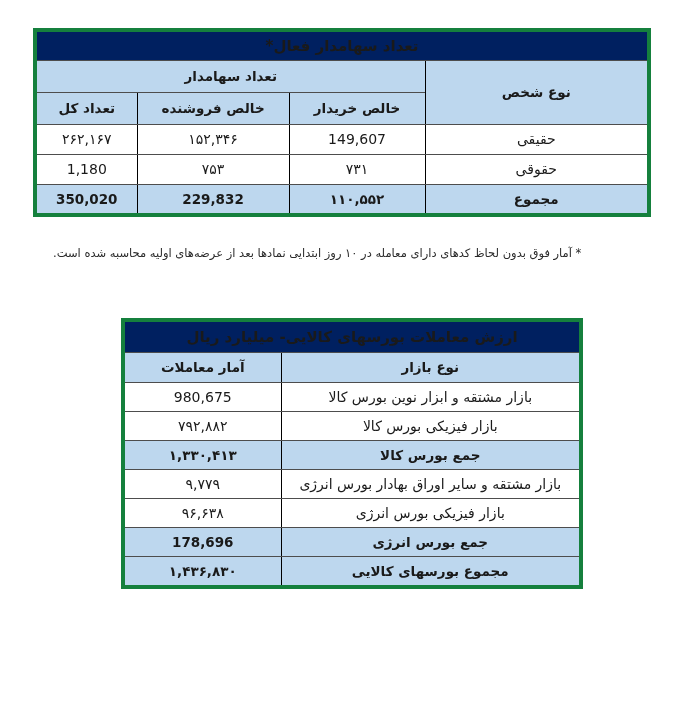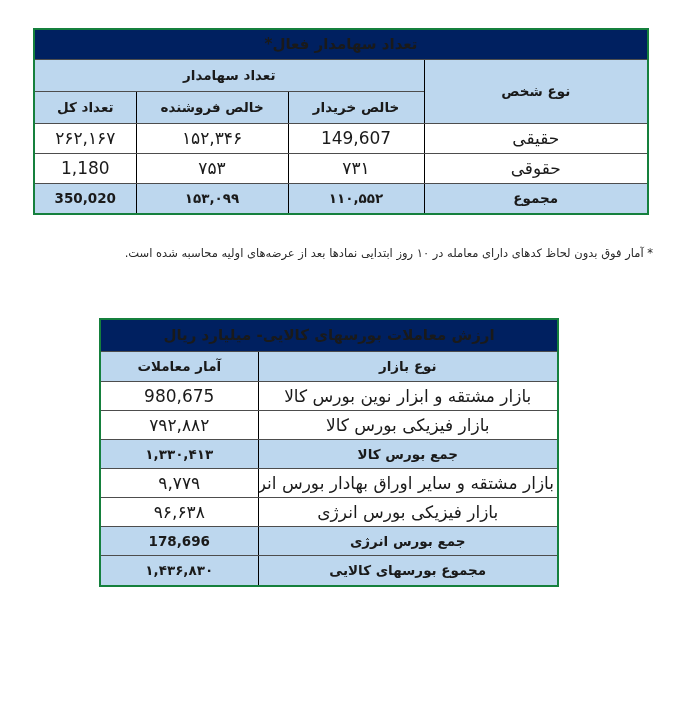--- a/index.html
+++ b/index.html
@@ -13,37 +13,37 @@
     height: 722px;
     background: #ffffff;
     font-family: "DejaVu Sans", sans-serif;
     direction: rtl;
   }
   table.tbl {
     position: absolute;
     border-collapse: collapse;
     direction: rtl;
     table-layout: fixed;
-    border: 2px solid #15803d;
+    border: 4px solid #15803d;
     background: #a16207;
   }
   table.tbl td {
     border-left: 1px solid #000000;
     border-right: 1px solid #000000;
     border-top: 1px solid #4d4d4d;
     border-bottom: 1px solid #4d4d4d;
     text-align: center;
     vertical-align: middle;
     color: #1a1a1a;
     padding: 0 4px;
     overflow: hidden;
     white-space: nowrap;
   }
   #table1 { left: 33px; top: 28px; width: 614px; }
-  #table2 { left: 99px; top: 318px; width: 458px; padding-left: 18px; }
+  #table2 { left: 121px; top: 318px; width: 458px; padding-left: 18px; }
 
   td.title-cell {
     background: #002060;
     color: #ffffff;
     font-weight: bold;
     font-size: 15px;
     border: 1px solid #000000;
   }
   td.band {
     background: #bdd7ee;
@@ -53,30 +53,30 @@
     margin-left: 48px;
   }
   td.hl {
     background: #bdd7ee;
     font-weight: bold;
     font-size: 13.5px;
     color: #111111;
   }
   td.data {
     background: #ffffff;
-    font-size: 17px;
+    font-size: 14px;
     color: #222222;
   }
   #footnote {
     position: absolute;
     top: 246px;
     right: 35px;
     width: 600px;
     direction: rtl;
-    text-align: right;
+    text-align: left;
     font-size: 11.5px;
     color: #2b2b2b;
   }
 </style>
 </head>
 <body>
 
 <div id="page">
 
   <table id="table1" class="tbl">
@@ -107,21 +107,21 @@
     </tr>
     <tr style="height:30px">
       <td class="data">حقوقی</td>
       <td class="data">۷۳۱</td>
       <td class="data">۷۵۳</td>
       <td class="data">1,180</td>
     </tr>
     <tr style="height:31px">
       <td class="hl">مجموع</td>
       <td class="hl">۱۱۰,۵۵۲</td>
-      <td class="hl">۱۵۳,۰۹۹</td>
+      <td class="hl">229,832</td>
       <td class="hl">350,020</td>
     </tr>
   </tbody>
     </table>
 
   <div id="footnote">* آمار فوق بدون لحاظ کدهای دارای معامله در ۱۰ روز ابتدایی نمادها بعد از عرضه‌های اولیه محاسبه شده است.</div>
 
   <table id="table2" class="tbl">
     <colgroup>
       <col style="width:300px">

